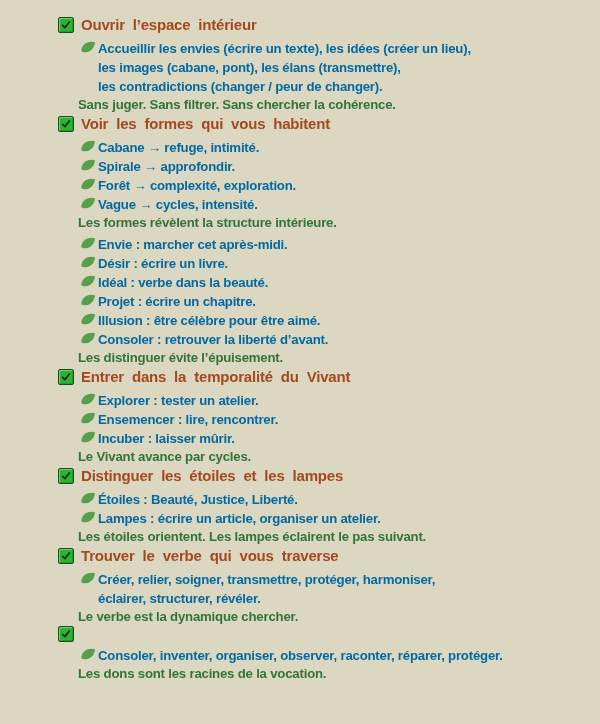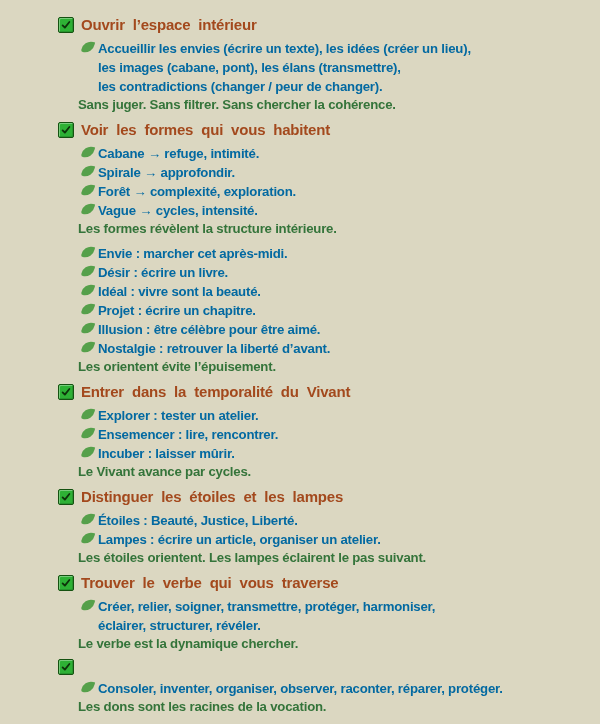--- a/index.html
+++ b/index.html
@@ -5,21 +5,21 @@
   html, body { margin: 0; padding: 0; }
   body {
     width: 600px;
     height: 724px;
     background: #dbd7c1;
     font-family: "Liberation Sans", sans-serif;
     font-weight: bold;
     overflow: hidden;
   }
   .page { padding-top: 15px; }
-  .section { margin-top: 7px; }
+  .section { margin-top: 1px; }
   .section:first-child { margin-top: 0; }
 
   .sec-header {
     display: flex;
     align-items: center;
     gap: 7px;
     margin-left: 58px;
     color: #a3491d;
     font-size: 15px;
     line-height: 20px;
@@ -125,36 +125,36 @@
       <div class="bullet">
         <span class="leaf"></span>
         <span class="bullet-text">Envie : marcher cet après-midi.</span>
       </div>
       <div class="bullet">
         <span class="leaf"></span>
         <span class="bullet-text">Désir : écrire un livre.</span>
       </div>
       <div class="bullet">
         <span class="leaf"></span>
-        <span class="bullet-text">Idéal : vivre sont la beauté.</span>
+        <span class="bullet-text">Idéal : verbe dans la beauté.</span>
       </div>
       <div class="bullet">
         <span class="leaf"></span>
         <span class="bullet-text">Projet : écrire un chapitre.</span>
       </div>
       <div class="bullet">
         <span class="leaf"></span>
         <span class="bullet-text">Illusion : être célèbre pour être aimé.</span>
       </div>
       <div class="bullet">
         <span class="leaf"></span>
-        <span class="bullet-text">Nostalgie : retrouver la liberté d’avant.</span>
-      </div>
-    </div>
-    <div class="summary">Les orientent évite l’épuisement.</div>
+        <span class="bullet-text">Consoler : retrouver la liberté d’avant.</span>
+      </div>
+    </div>
+    <div class="summary">Les distinguer évite l’épuisement.</div>
   </div>
 
   <div class="section">
     <div class="sec-header">
       <span class="checkbox">
         <svg width="12" height="12" viewBox="0 0 16 16">
             <path d="M3.5 8.5 L6.5 11.5 L12.5 4" stroke="#0d330a" stroke-width="2.4" fill="none" stroke-linecap="round" stroke-linejoin="round"></path>
           </svg>
       </span>
       <span class="sec-title">Entrer dans la temporalité du Vivant</span>

